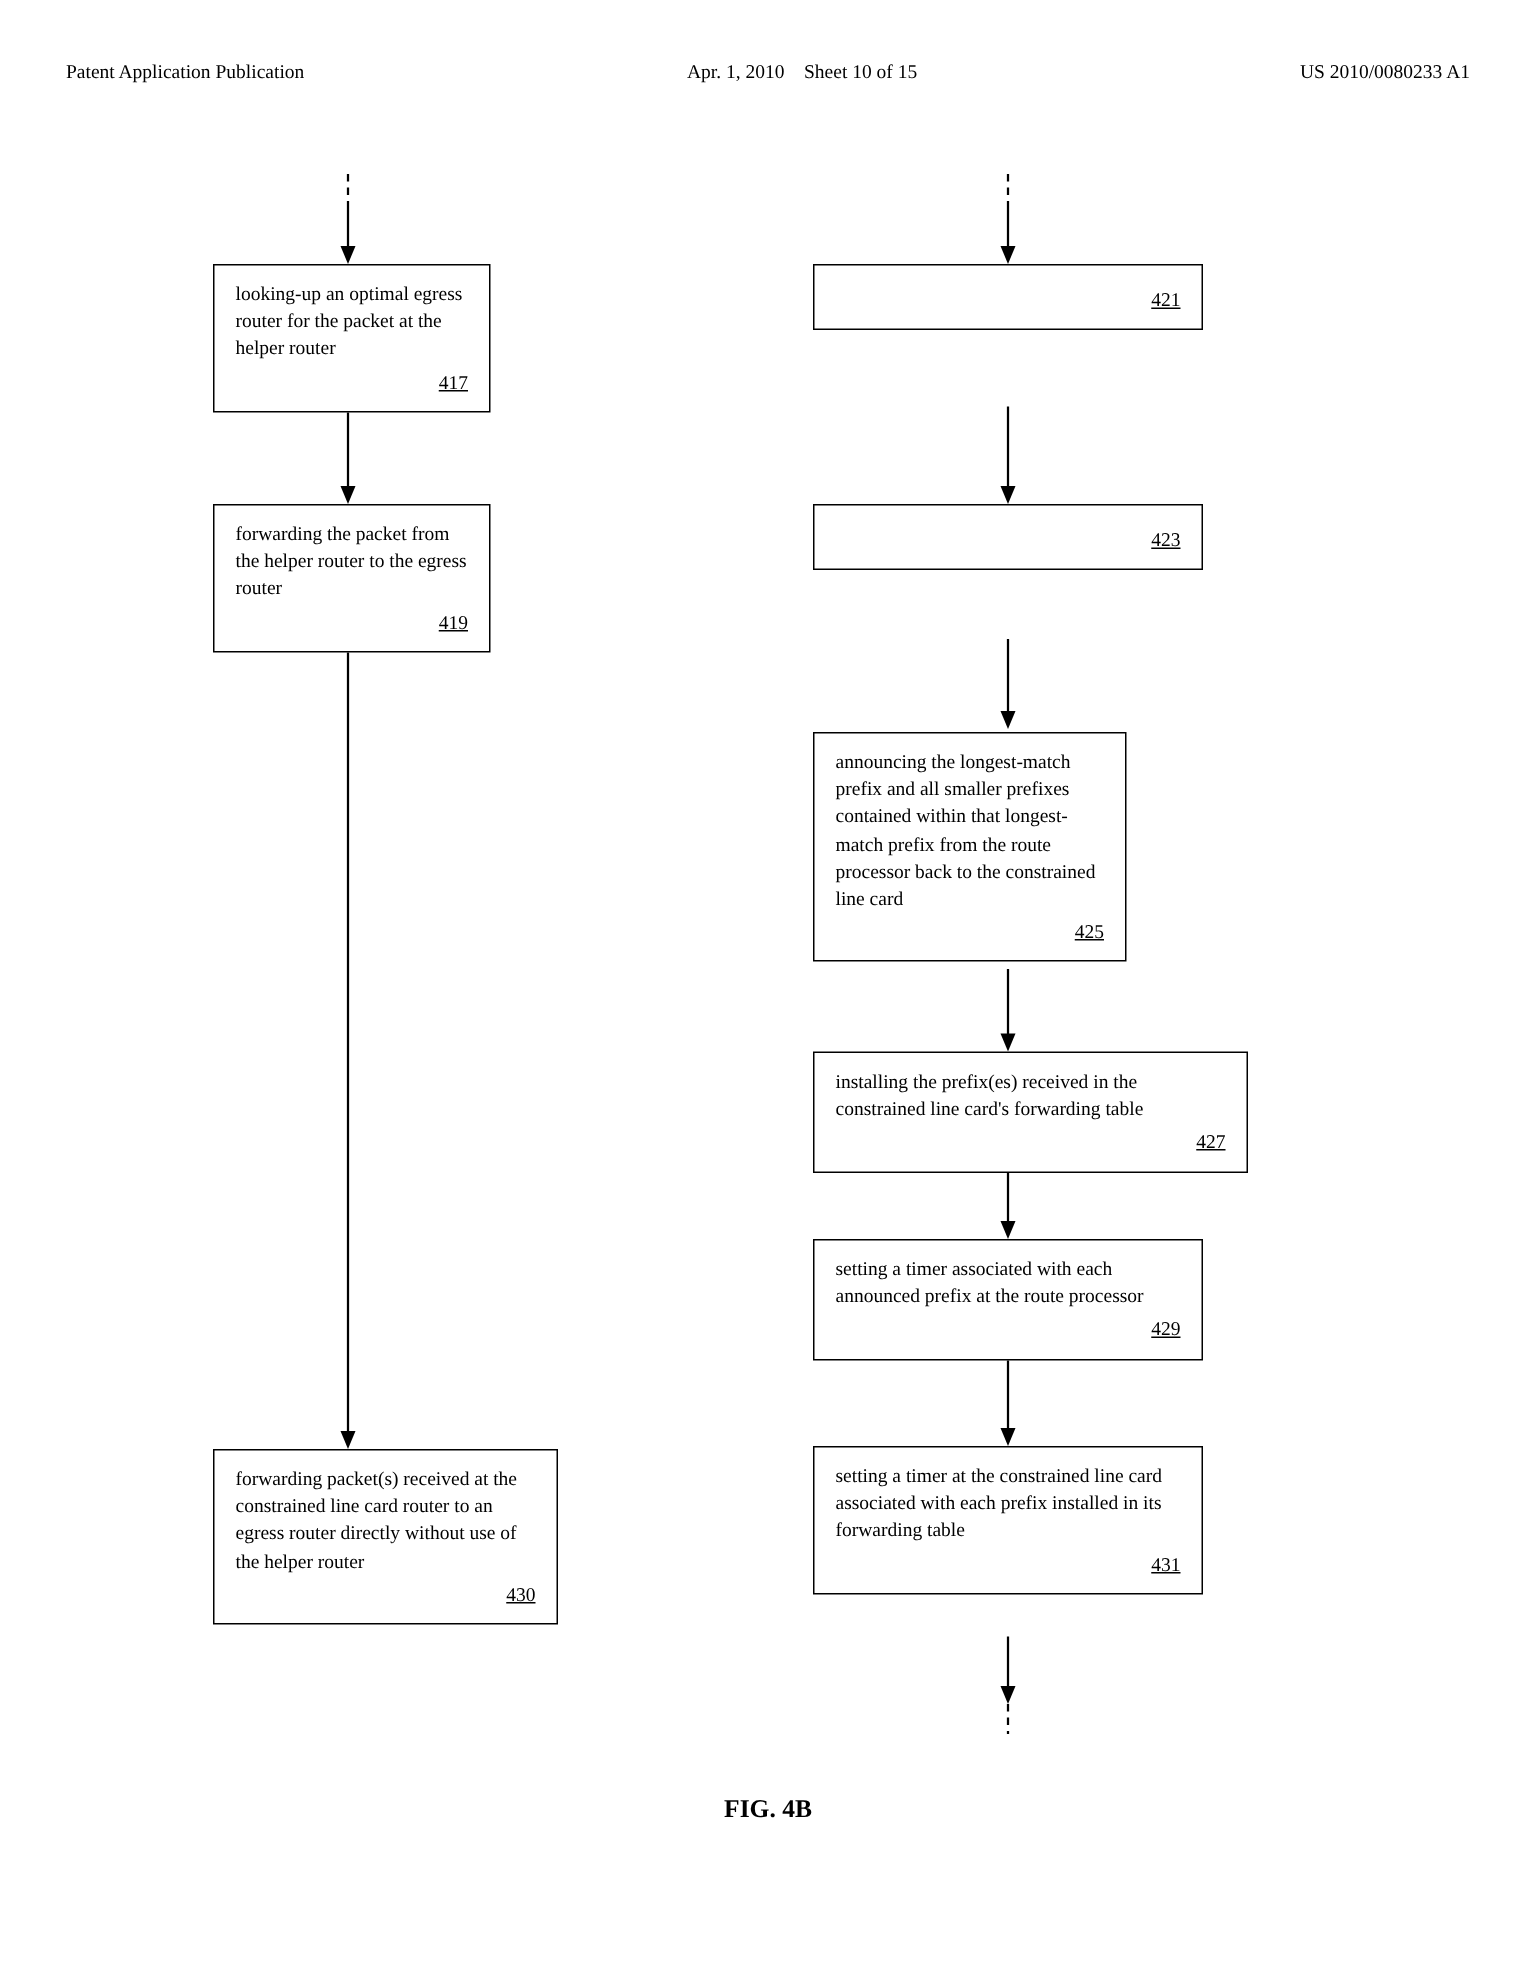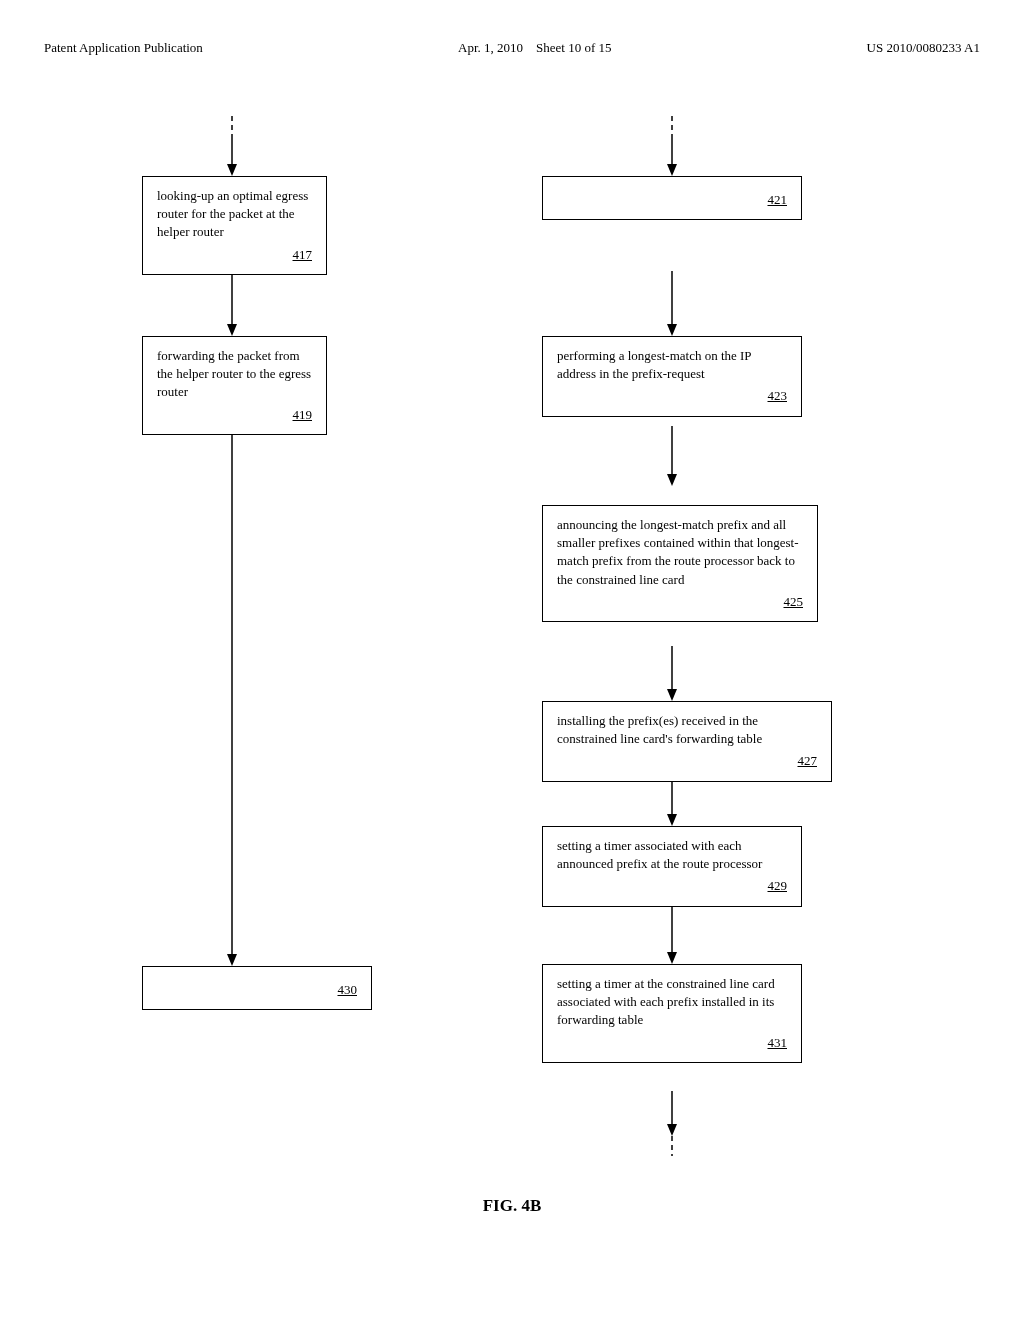--- a/index.html
+++ b/index.html
@@ -132,40 +132,40 @@
     <div class="box" style="left: 60px; top: 220px; width: 185px;">
       <span>forwarding the packet from the helper router to the egress router</span>
       <span class="ref">419</span>
     </div>
 
     <div class="box" style="left: 460px; top: 60px; width: 260px;">
       <span class="ref">421</span>
     </div>
 
     <div class="box" style="left: 460px; top: 220px; width: 260px;">
-      <span>performing a longest-match on the IP address in the prefix-request</span>
       <span class="ref">423</span>
     </div>
 
-    <div class="box" style="left: 460px; top: 389px; width: 276px;">
+    <div class="box" style="left: 460px; top: 372px; width: 209px;">
       <span>announcing the longest-match prefix and all smaller prefixes contained within that longest-match prefix from the route processor back to the constrained line card</span>
       <span class="ref">425</span>
     </div>
 
     <div class="box" style="left: 460px; top: 585px; width: 290px;">
       <span>installing the prefix(es) received in the constrained line card's forwarding table</span>
       <span class="ref">427</span>
     </div>
 
     <div class="box" style="left: 460px; top: 710px; width: 260px;">
       <span>setting a timer associated with each announced prefix at the route processor</span>
       <span class="ref">429</span>
     </div>
 
     <div class="box" style="left: 60px; top: 850px; width: 230px;">
+      <span>forwarding packet(s) received at the constrained line card router to an egress router directly without use of the helper router</span>
       <span class="ref">430</span>
     </div>
 
     <div class="box" style="left: 460px; top: 848px; width: 260px;">
       <span>setting a timer at the constrained line card associated with each prefix installed in its forwarding table</span>
       <span class="ref">431</span>
     </div>
 
   </div>
 

